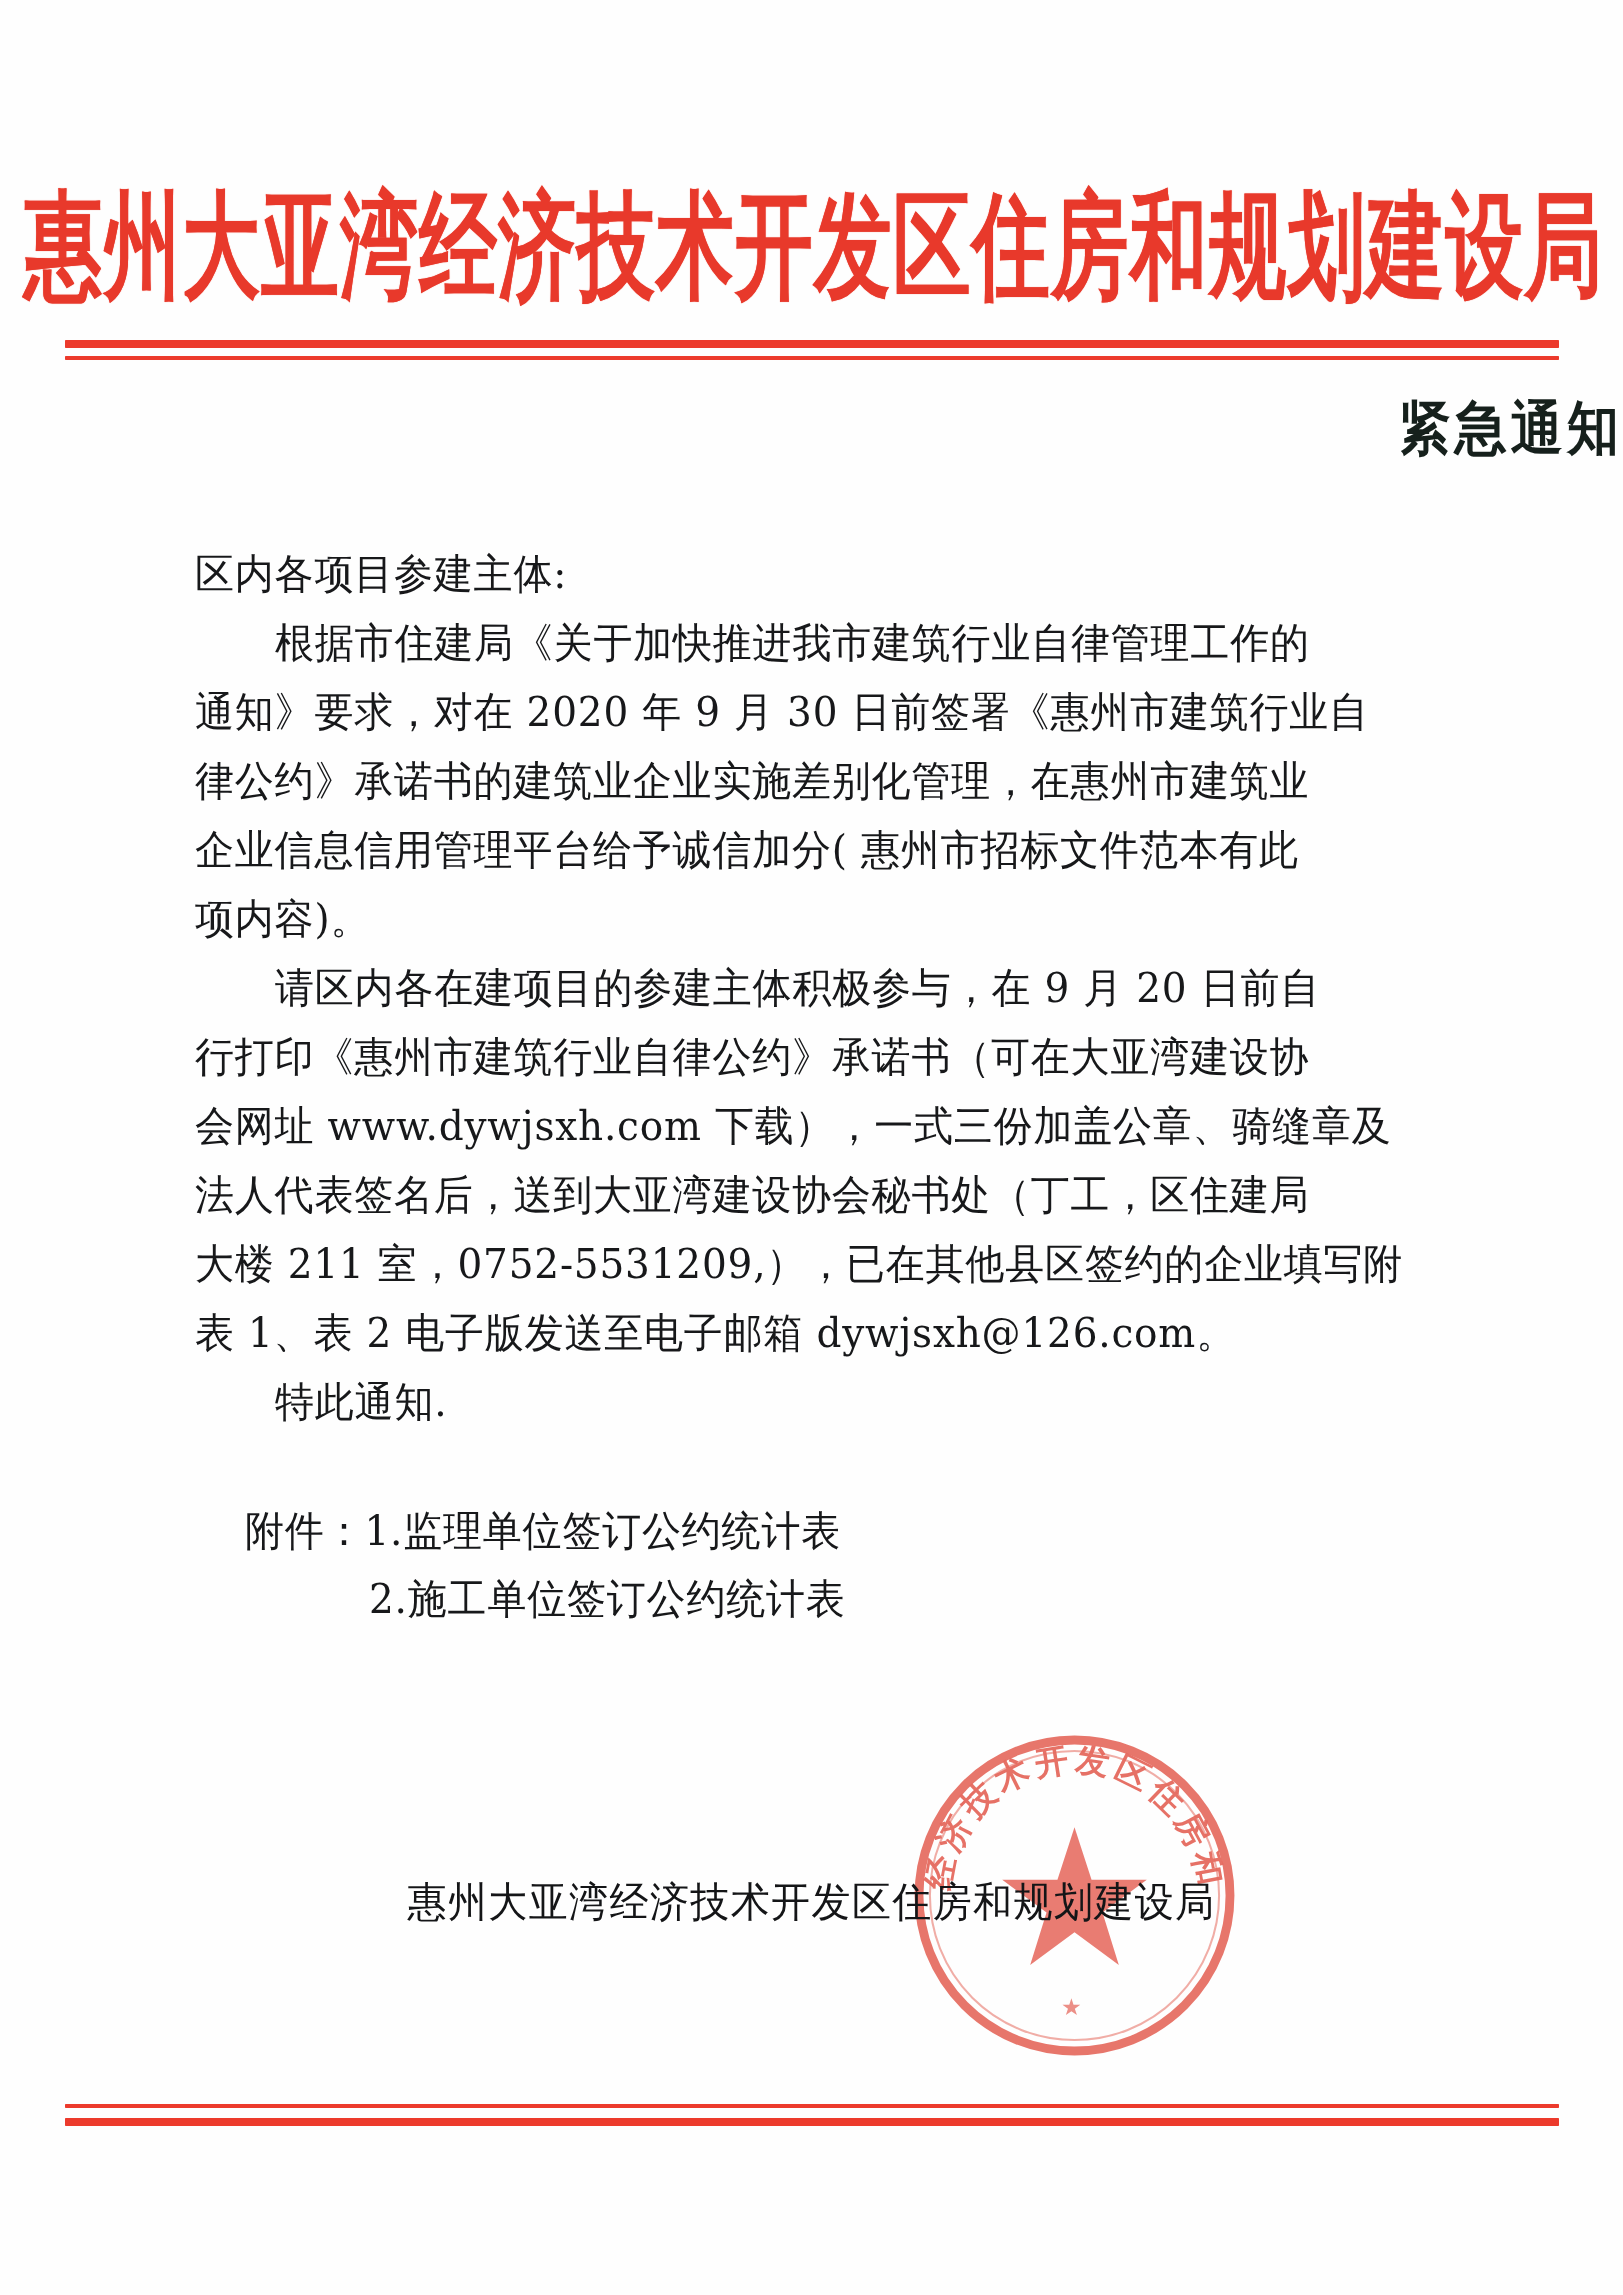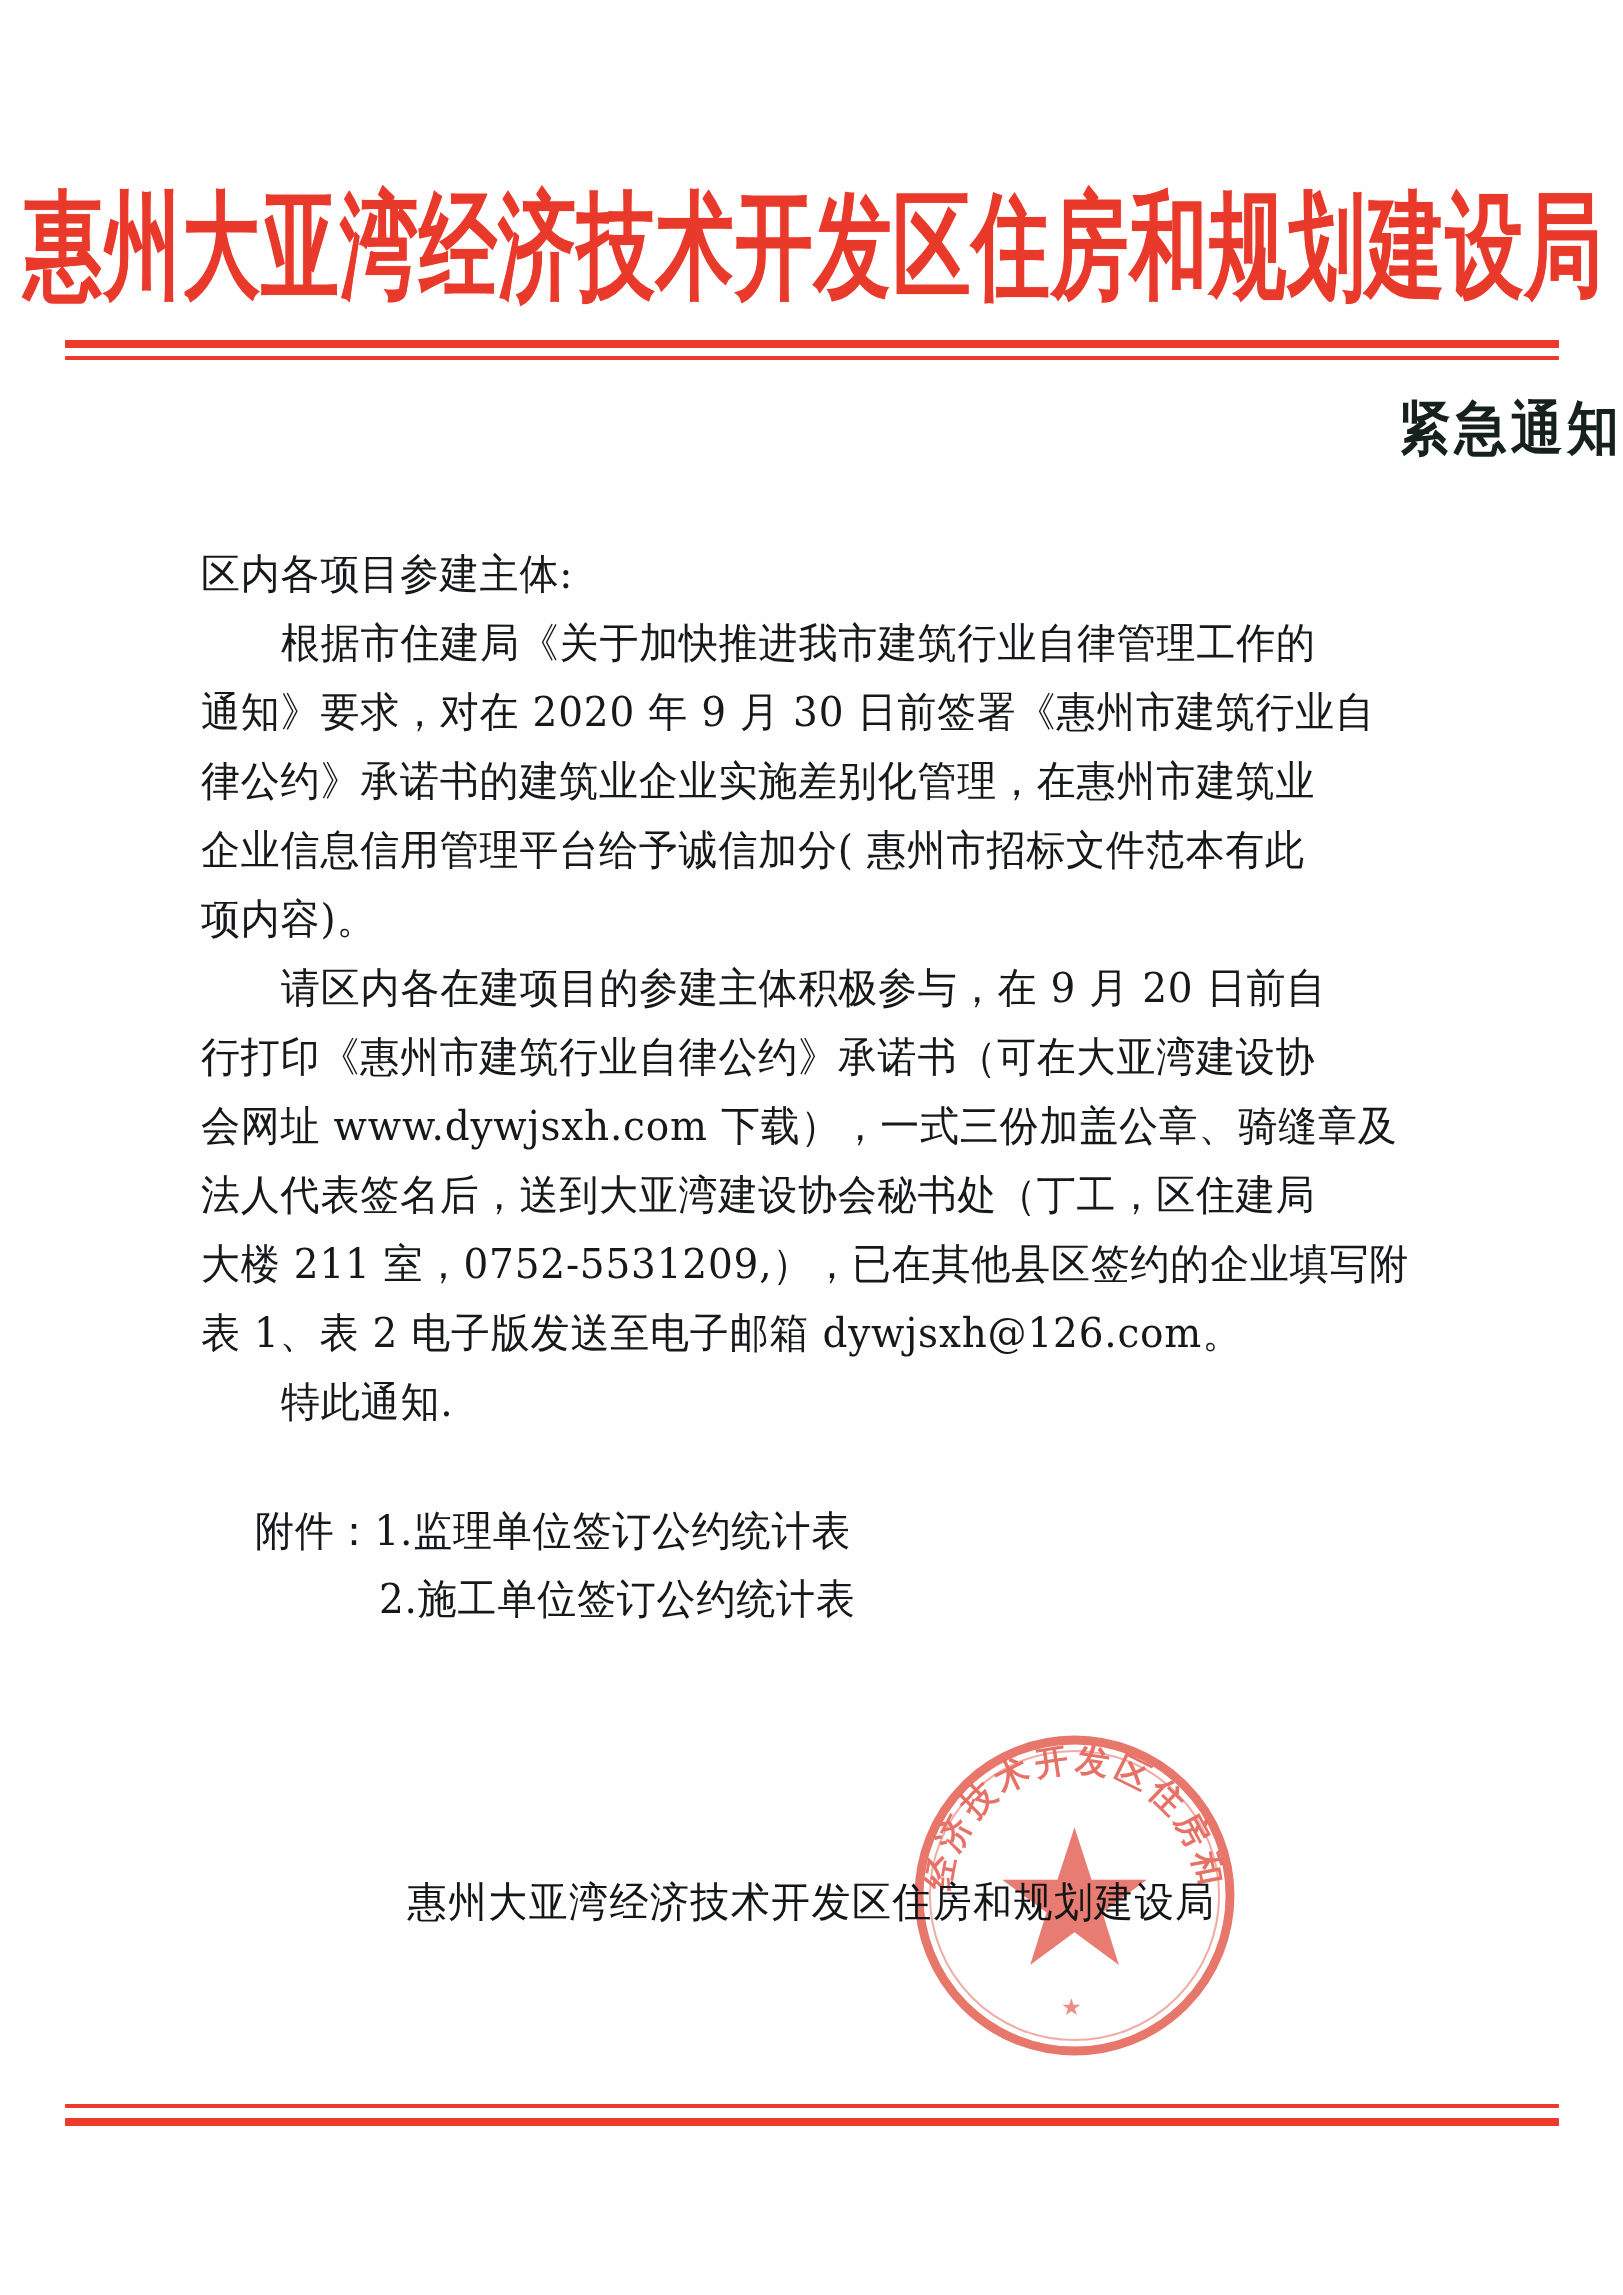--- a/index.html
+++ b/index.html
@@ -72,40 +72,40 @@
     font-size: 52px;
     letter-spacing: 4.1px;
     color: #16201c;
     transform: scaleY(1.12);
     display: inline-block;
   }
 
   
   .body-block {
     position: absolute;
-    left: 201px;
+    left: 195px;
     top: 539px;
     width: 1221px;
   }
   .line {
     font-family: "DejaVu Serif", "Liberation Serif", serif;
     font-size: 39px;
     line-height: 69px;
     color: #17181a;
     letter-spacing: 0.8px;
     white-space: nowrap;
     transform: scaleY(1.06);
     transform-origin: left center;
   }
   .indent-2 { padding-left: 80px; }
 
   
   .attach-block {
     position: absolute;
-    left: 255px;
+    left: 245px;
     top: 1497px;
     width: 1023px;
   }
   .attach-line {
     font-family: "DejaVu Serif", "Liberation Serif", serif;
     font-size: 39px;
     line-height: 68px;
     color: #17181a;
     letter-spacing: 0.8px;
     white-space: nowrap;

